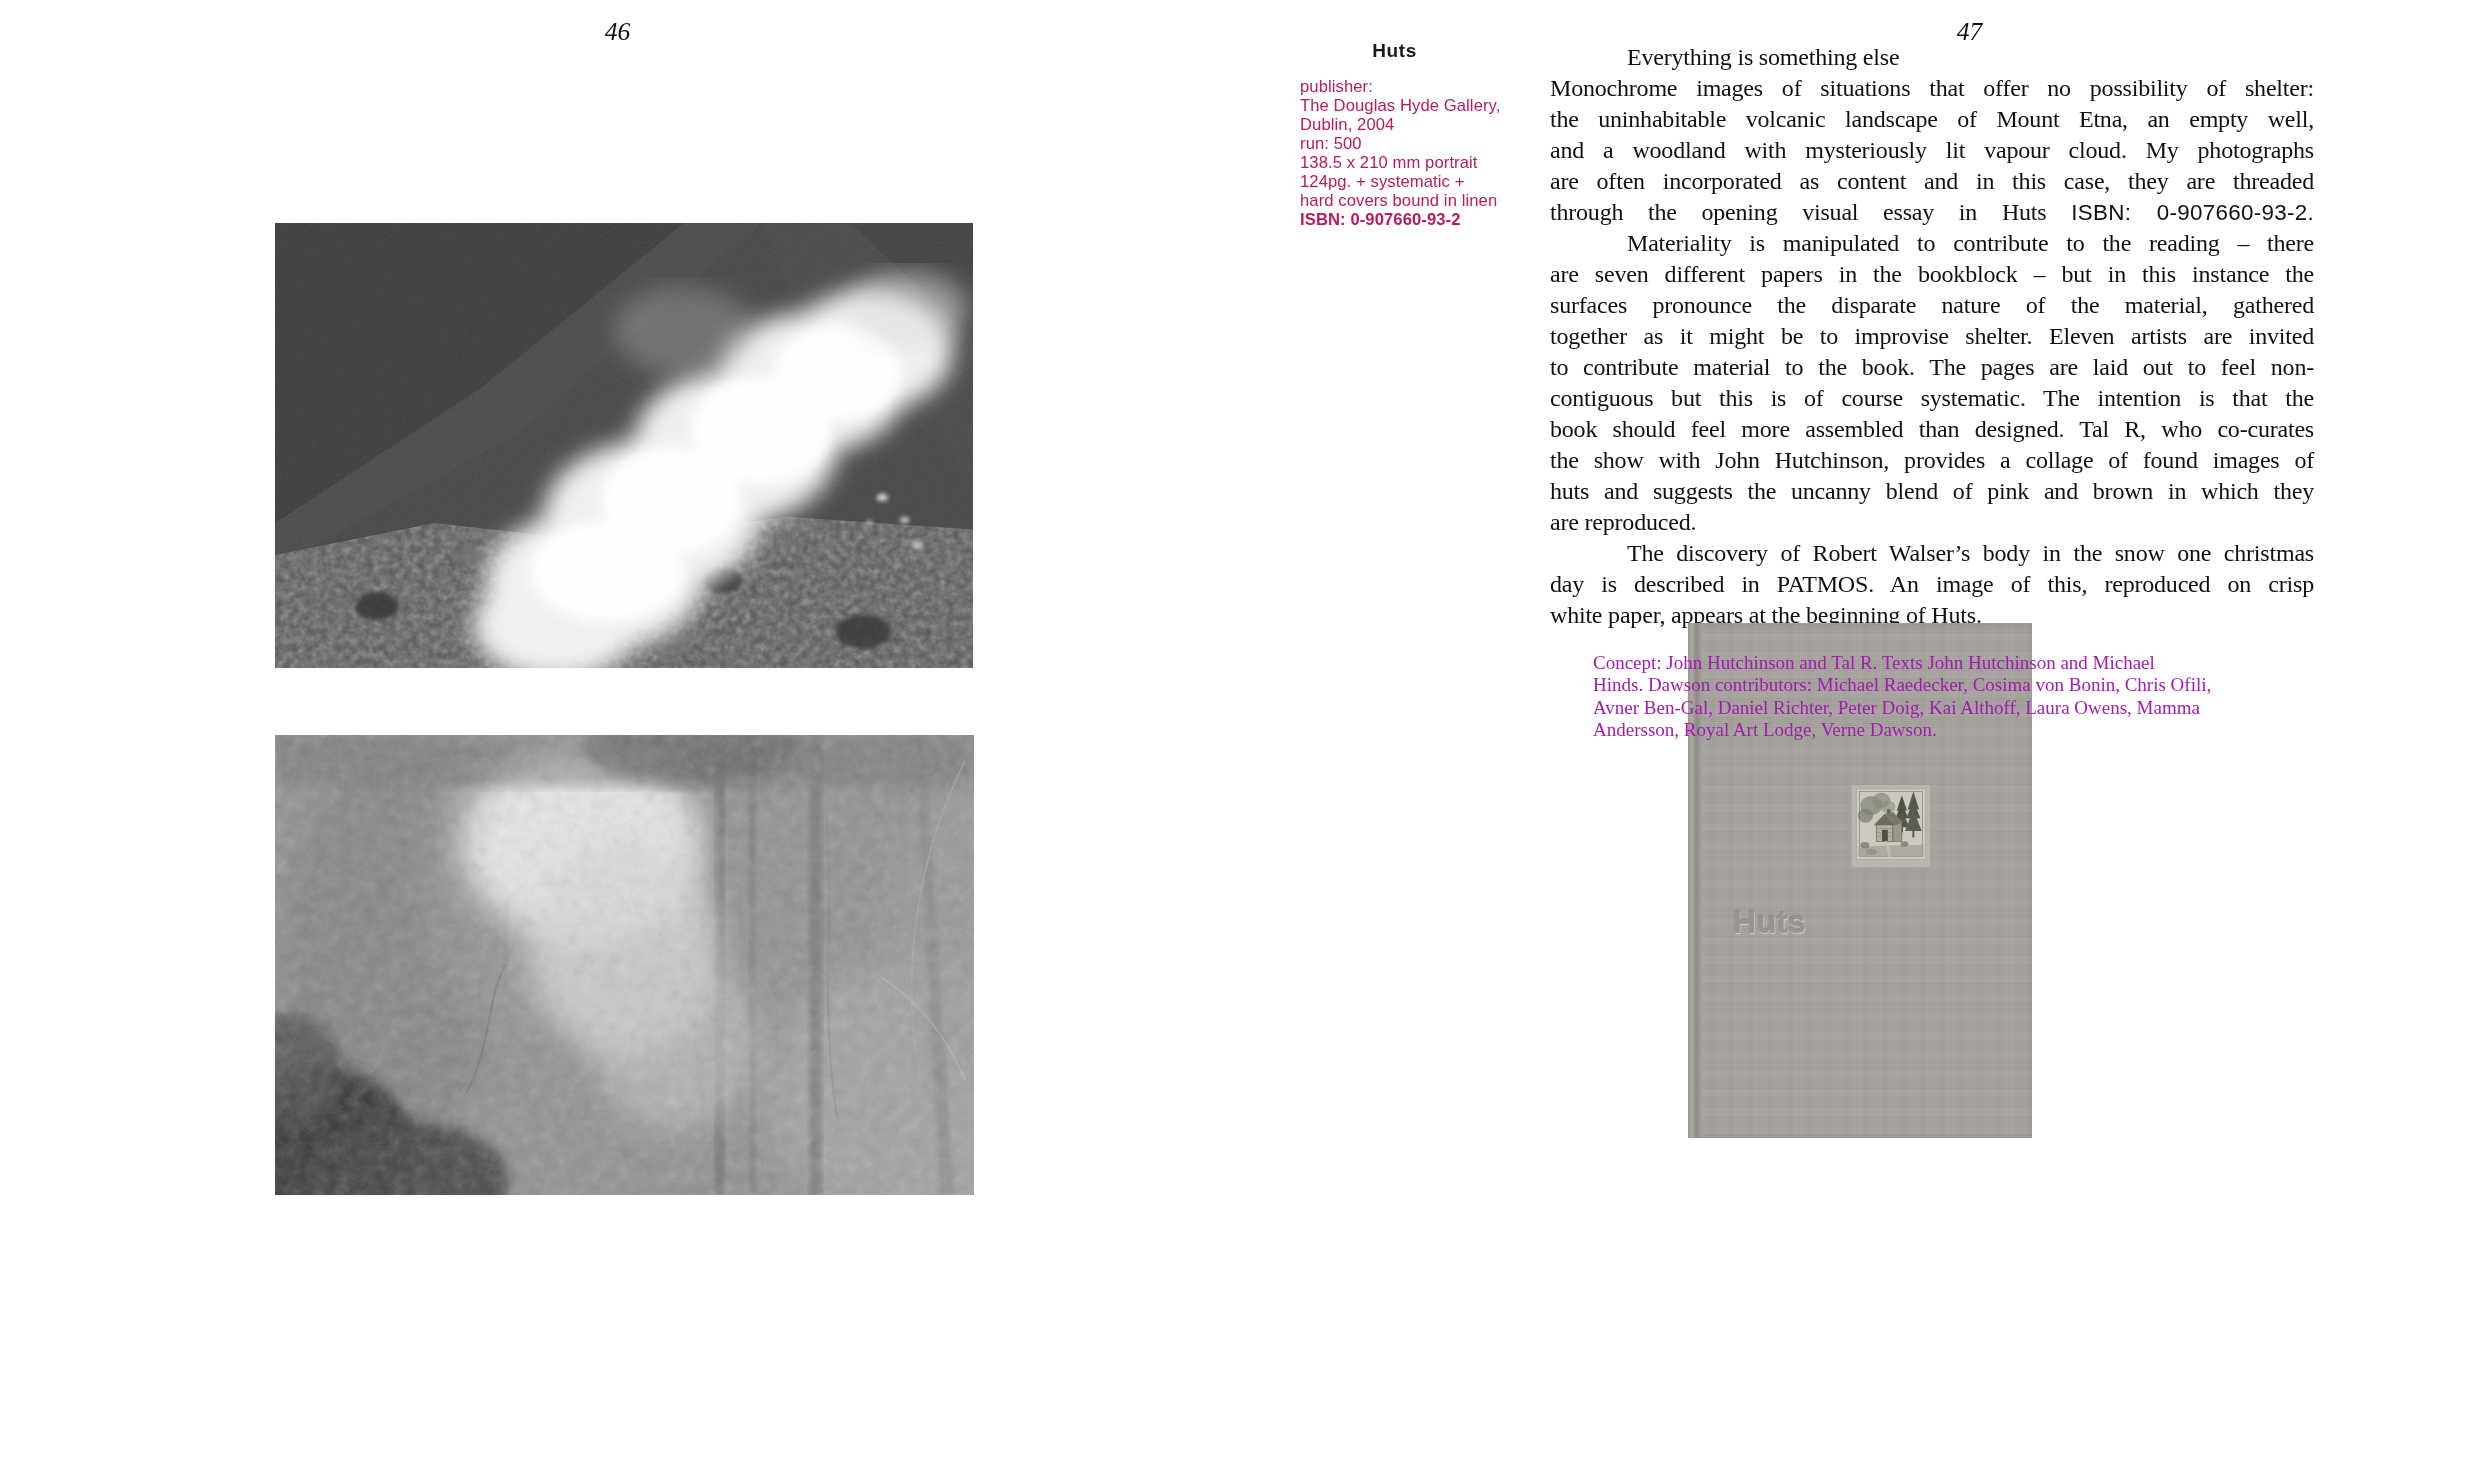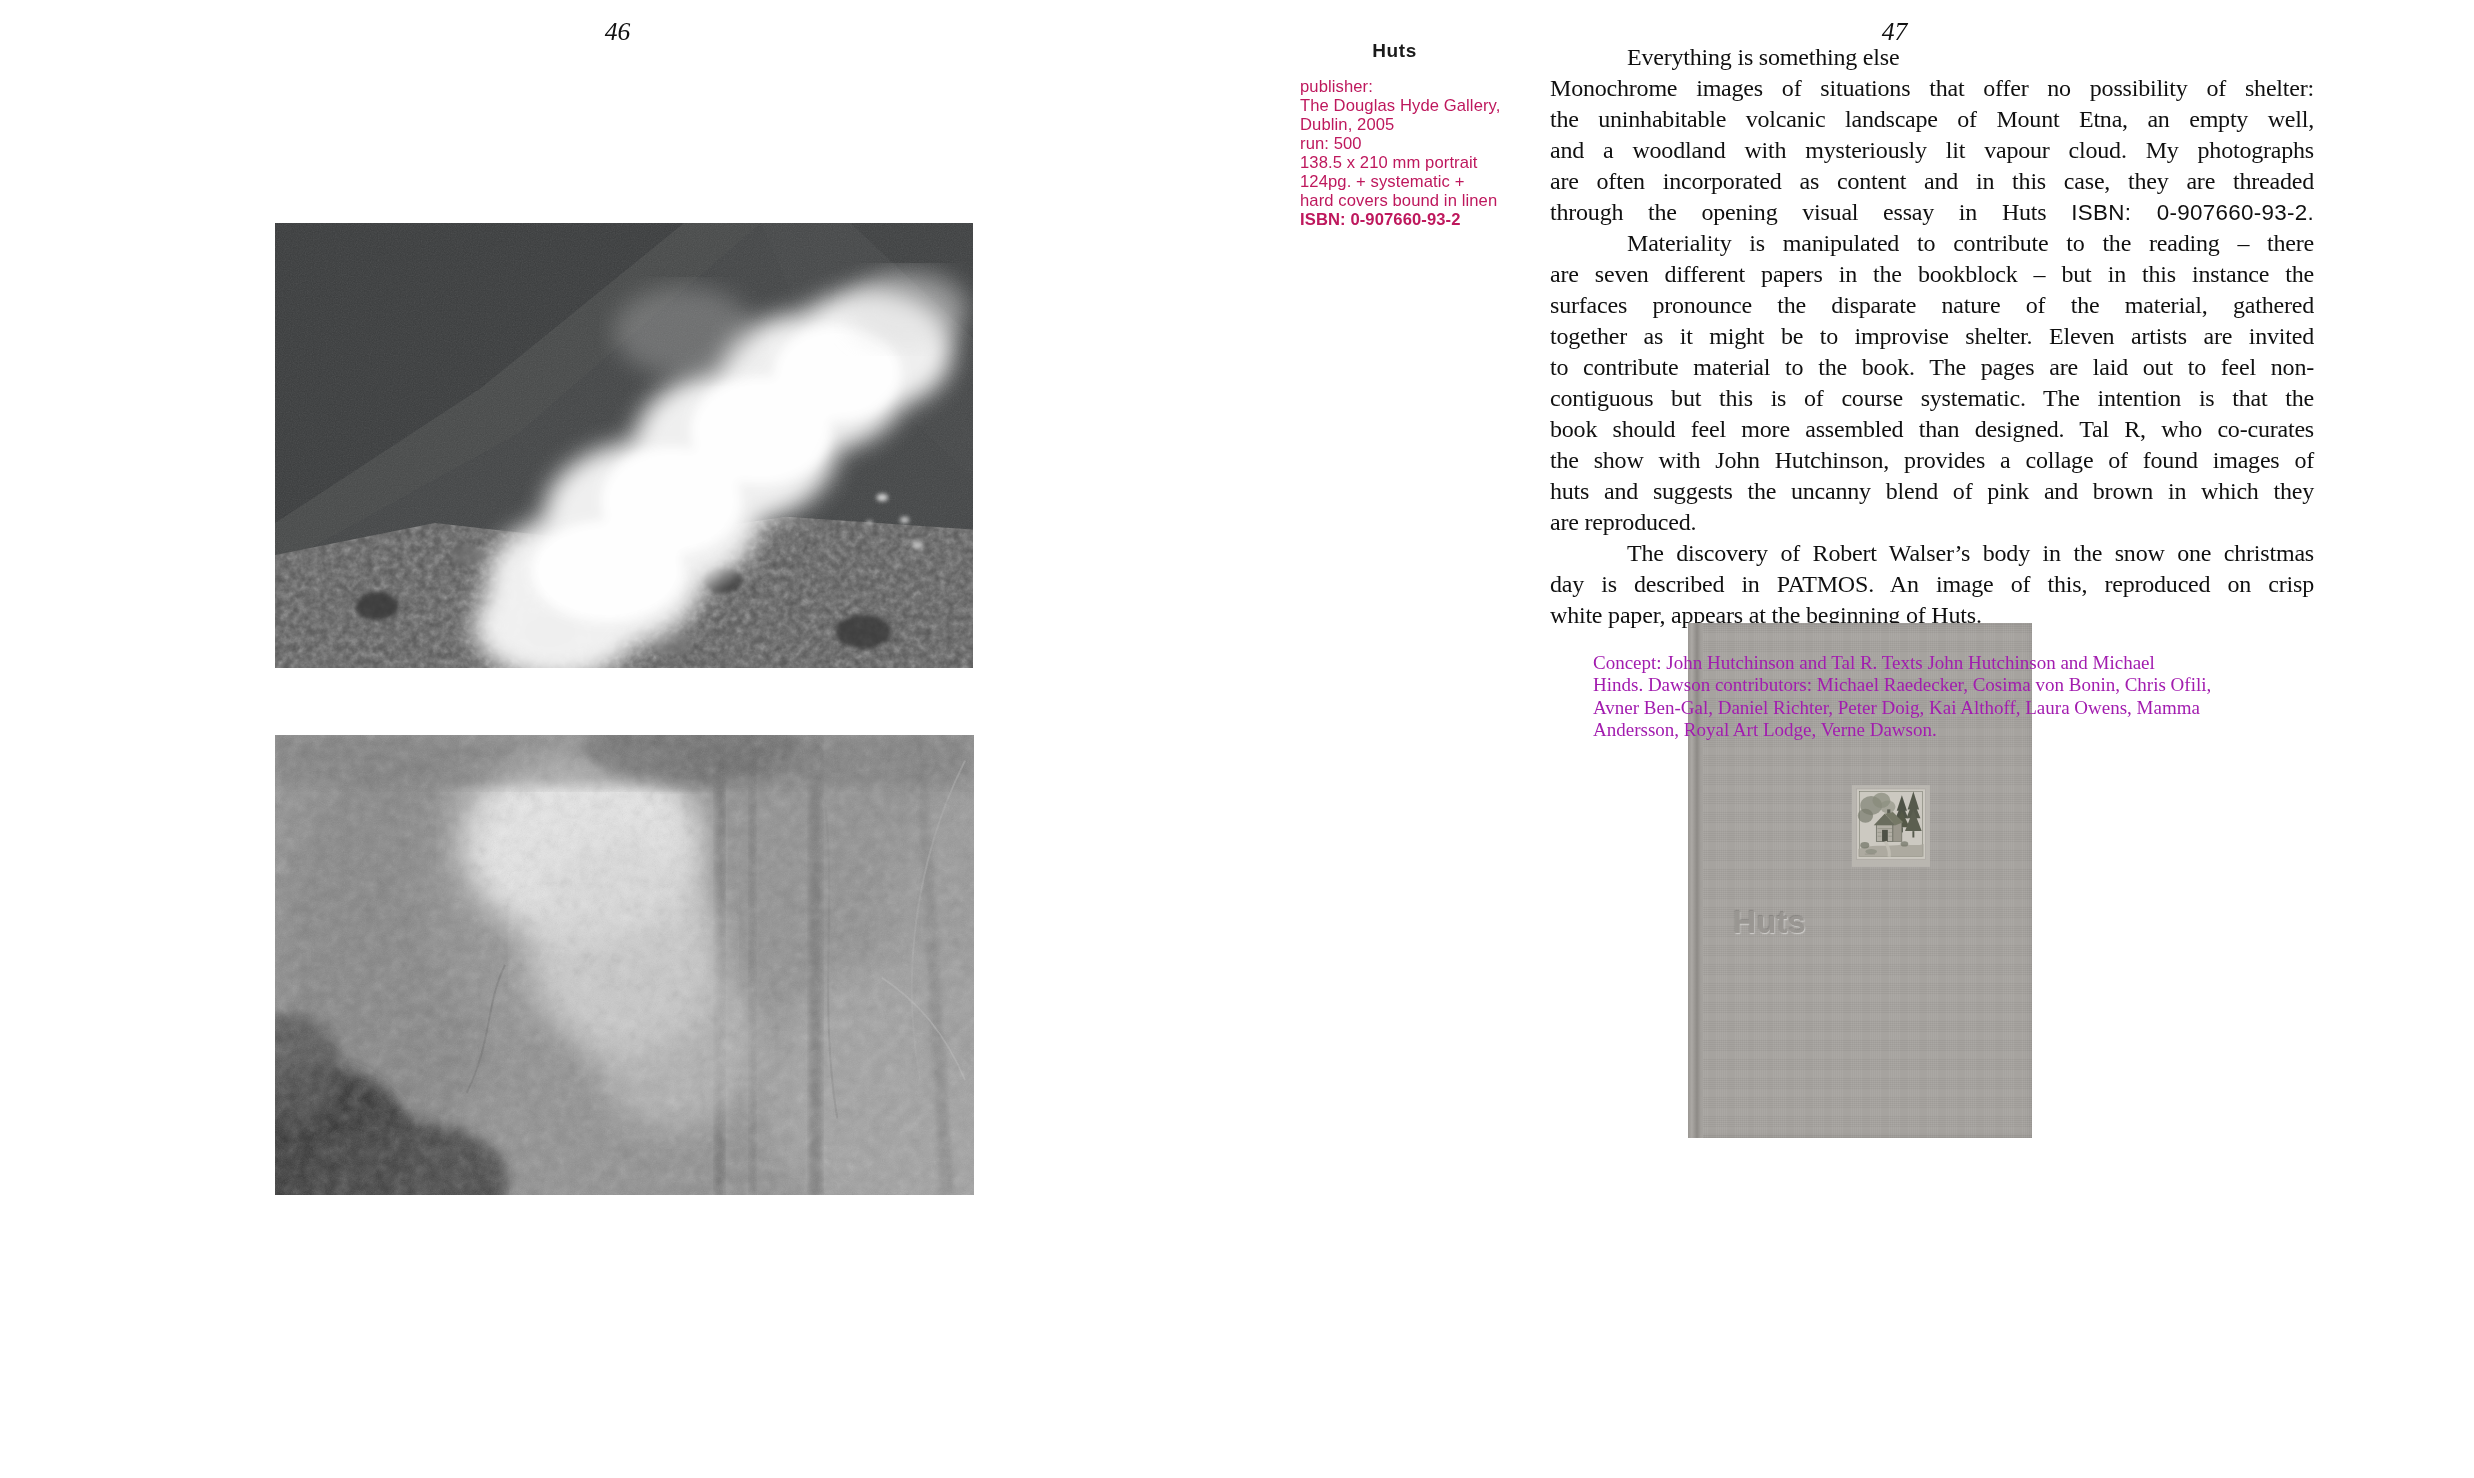--- a/index.html
+++ b/index.html
@@ -2,21 +2,21 @@
 <html style="font-size:10.2px"><head>
 <meta charset="utf-8">
 <style>
   html,body{margin:0;padding:0;background:#ffffff;}
   .spread{position:relative;width:2475px;height:1479px;background:#ffffff;overflow:hidden;
           font-family:"Liberation Serif","DejaVu Serif",serif;color:#141414;text-decoration:underline;}
 
   .pagenum{position:absolute;top:16.6px;width:77px;text-align:center;
            font-style:italic;font-size:25.6px;color:#111;}
   #pg46{left:579px;}
-  #pg47{left:1856px;}
+  #pg47{left:1931px;}
 
   .photo{position:absolute;left:275px;background:#444;}
   #photo1{top:223px;width:698px;height:445px;}
   #photo2{top:735px;width:699px;height:460px;}
   .photo svg{display:block;width:100%;height:100%;}
 
   .sidebar-title{position:absolute;left:1283px;top:40px;width:223px;text-align:center;
                  font-family:"Liberation Sans","DejaVu Sans",sans-serif;font-weight:bold;
                  font-size:19px;letter-spacing:0.6px;color:#1a1a1a;}
   .sidebar{position:absolute;left:1300px;top:77px;width:243px;
@@ -170,21 +170,21 @@
     </svg>
   </div>
 
   <div class="pagenum" id="pg47">47</div>
 
   <div class="sidebar-title">Huts</div>
 
   <div class="sidebar">
     <div>publisher:</div>
     <div>The Douglas Hyde Gallery,</div>
-    <div>Dublin, 2005</div>
+    <div>Dublin, 2004</div>
     <div>run: 500</div>
     <div>138.5 x 210 mm portrait</div>
     <div>124pg. + systematic +</div>
     <div>hard covers bound in linen</div>
     <div class="bold">ISBN: 0-907660-93-2</div>
   </div>
 
   <div class="essay">
     <div class="jl rag ind">Everything is something else</div>
     <div class="jl">Monochrome images of situations that offer no possibility of shelter:</div>

